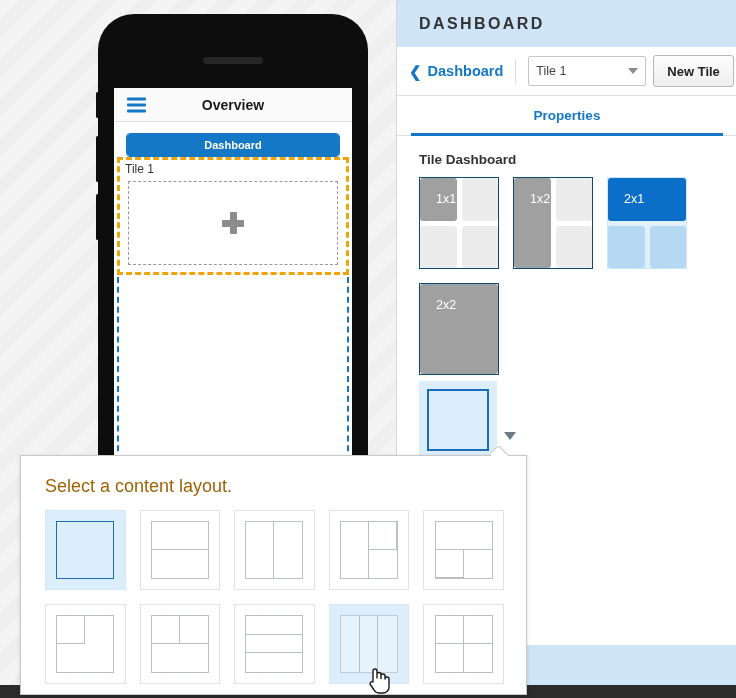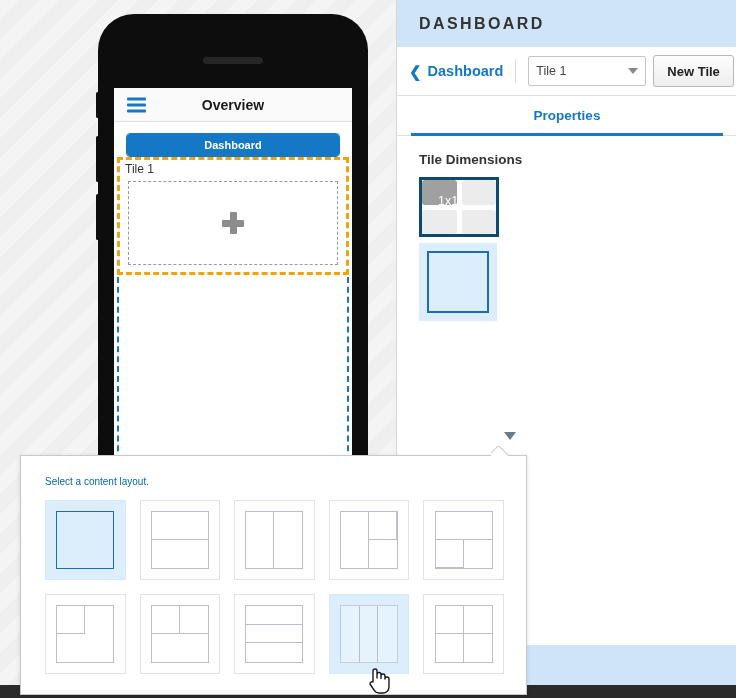--- a/index.html
+++ b/index.html
@@ -109,21 +109,21 @@
   .tab.active{font-weight:bold;}
   .tab.active:after{
     content:"";position:absolute;left:14px;right:14px;bottom:-1px;height:3px;background:#1478c6;
   }
   .sect-title{
     font-size:13.5px;font-weight:bold;color:#333;padding:16px 0 10px 22px;
   }
   .dim-row{display:flex;gap:14px;padding-left:22px;}
   .dim-row.second{margin-top:14px;}
   .dim{
-    width:80px;height:60px;border:3px solid #0c4a6e;background:#fff;
+    width:80px;height:92px;border:1px solid #0c4a6e;background:#fff;
     box-sizing:border-box;cursor:pointer;position:relative;
   }
   .dim.selected{background:#e0f0fc;border-color:#cde6f8;}
   .dg{display:grid;grid-template-columns:1fr 1fr;grid-template-rows:1fr 1fr;gap:5px;
       width:100%;height:100%;}
   .cell{background:#ececec;border-radius:3px;}
   .cell.dark{background:#a0a0a0;}
   .cell.blue{background:#0b6fc9;}
   .cell.lblue{background:#b5d9f3;}
   .cell.span-v{grid-row:span 2;}
@@ -156,21 +156,21 @@
     z-index:40;
   }
   #popup .pointer{
     position:absolute;right:15px;top:-10px;width:20px;height:10px;overflow:hidden;
   }
   #popup .pointer:before{
     content:"";position:absolute;left:0;top:2px;width:14px;height:14px;background:#fff;
     border-left:1px solid #c9c9c9;border-top:1px solid #c9c9c9;
     transform:rotate(45deg);transform-origin:center;
   }
-  .pop-text{font-size:10px;color:#0369a1;padding:20px 1px 0 24px;}
+  .pop-text{font-size:18px;color:#a16207;padding:20px 1px 0 24px;}
   .lay-grid{display:grid;grid-template-columns:repeat(5,1fr);
             gap:14px 14px;padding:13px 22px 0 24px;}
   .lay{
     height:78px;border:1px solid #e2e2e2;background:#fff;
     display:flex;align-items:center;justify-content:center;cursor:pointer;
   }
   .lay.selected{background:#dceefb;border-color:#d5e8f7;}
   .lay.selected .mini{border-color:#1a6dbb;background:#dceefb;}
   .lay.hover{background:#dceefb;border-color:#d9eaf7;}
   .lay.hover .mini{border-color:#c3cdd4;background:#e7f3fc;}
@@ -250,36 +250,60 @@
       <span>Tile 1</span>
       <span class="caret"></span>
     </div>
     <div class="btn">New Tile</div>
   </div>
 
   <div class="tabs">
     <div class="tab active">Properties</div>
   </div>
 
-  <div class="sect-title">Tile Dimensions</div>
+  <div class="sect-title">Tile Dashboard</div>
 
   <div class="dim-row">
     <div class="dim">
       <div class="dg">
         <div class="cell dark"></div>
           <div class="cell"></div>
         <div class="cell"></div>
           <div class="cell"></div>
       </div>
       <span class="cell-lab">1x1</span>
     </div>
 
-
-  </div>
-
+    <div class="dim">
+      <div class="dg">
+        <div class="cell dark span-v"></div>
+          <div class="cell"></div>
+        <div class="cell"></div>
+      </div>
+      <span class="cell-lab">1x2</span>
+    </div>
+
+    <div class="dim selected">
+      <div class="dg">
+        <div class="cell blue span-h"></div>
+        <div class="cell lblue"></div>
+          <div class="cell lblue"></div>
+      </div>
+      <span class="cell-lab">2x1</span>
+    </div>
+  </div>
+
+  <div class="dim-row second">
+    <div class="dim">
+      <div class="dg">
+        <div class="cell dark span-all"></div>
+      </div>
+      <span class="cell-lab">2x2</span>
+    </div>
+  </div>
 
 
   <div class="layout-pick">
     <div class="box"></div>
   </div>
 
   <div class="blue-band"></div>
 </div>
 
 <div class="dd-arrow"></div>

